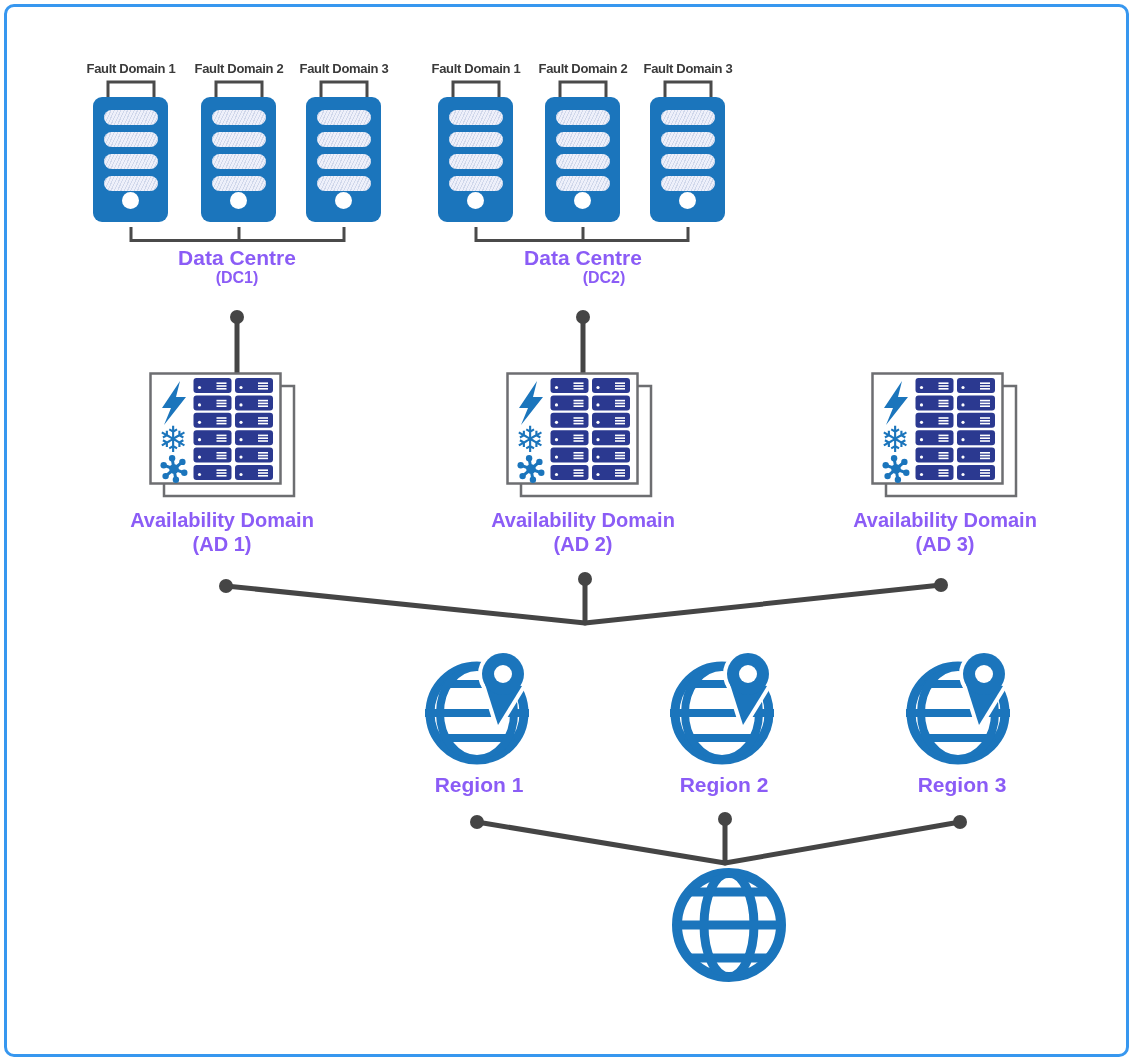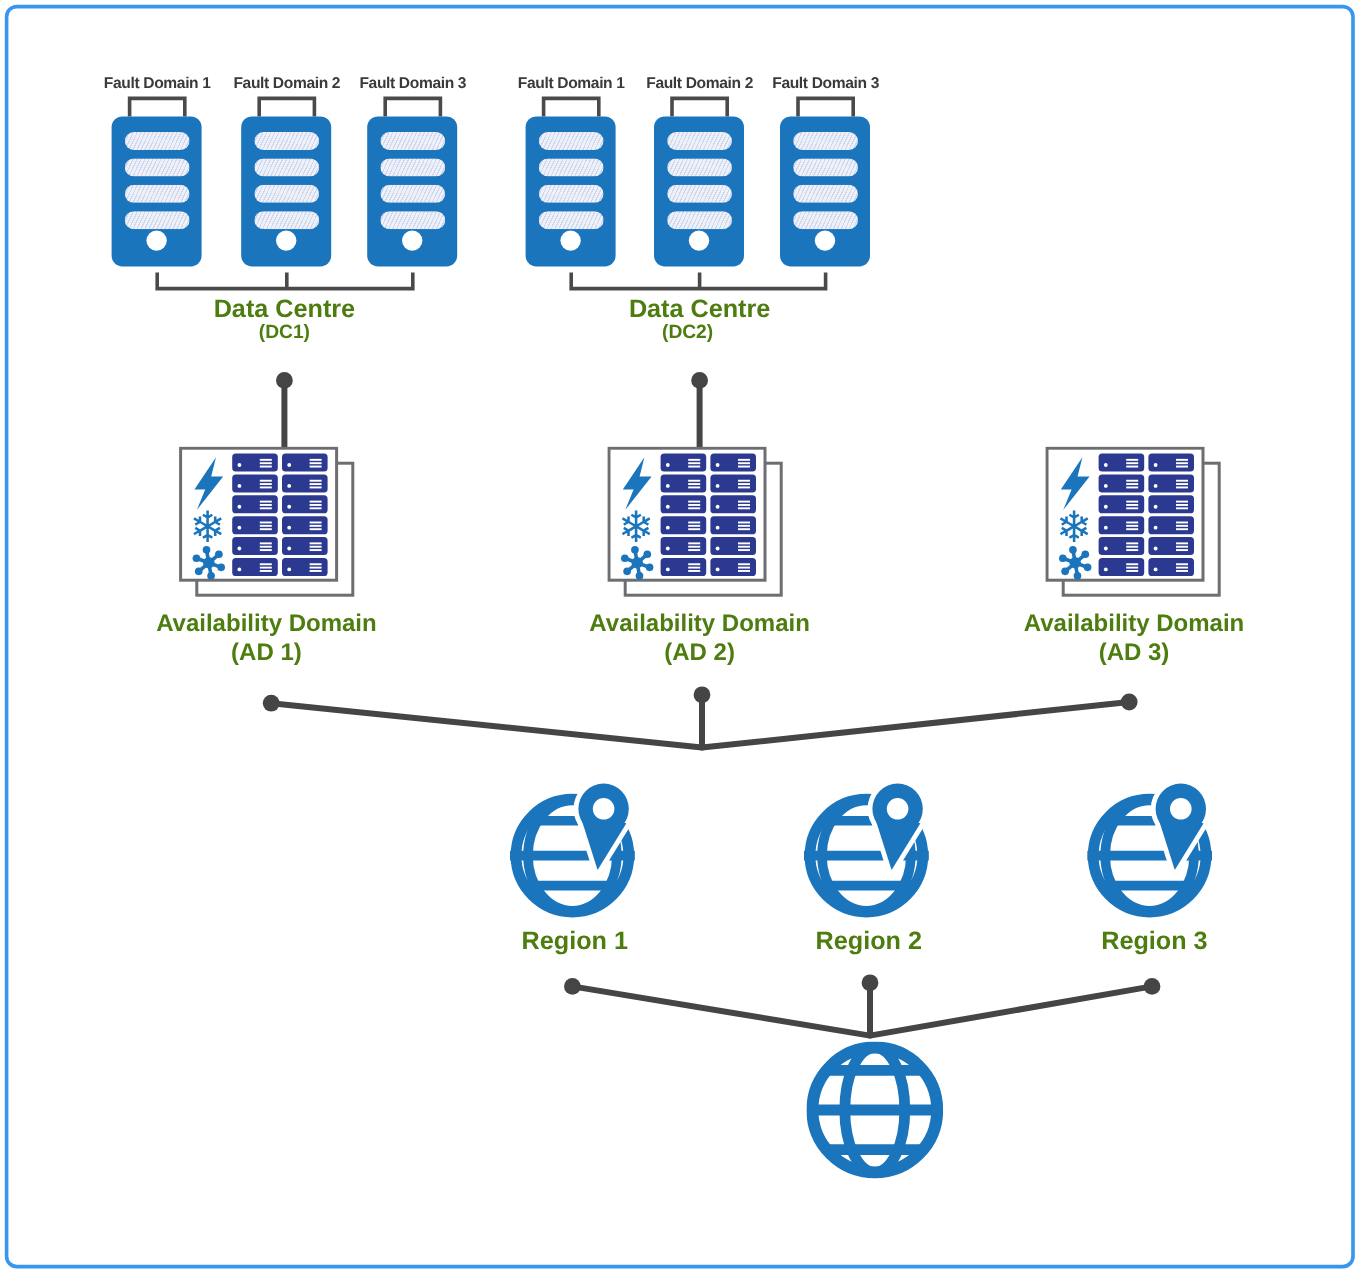--- a/index.html
+++ b/index.html
@@ -2,21 +2,21 @@
 <html><head>
 <meta charset="utf-8">
 <style>
   html,body{margin:0;padding:0;background:#fff}
   #stage{position:relative;width:1133px;height:1061px;background:#ffffff;
          font-family:"Liberation Sans",sans-serif;overflow:hidden}
   #frame{position:absolute;inset:4px;border:3px solid #3797ef;border-radius:10px;pointer-events:none}
   .overlay{position:absolute;left:0;top:0;pointer-events:none}
 
   .lbl{position:absolute;transform:translateX(-50%);white-space:nowrap;
-       font-weight:700;color:#4d7c0f;text-align:center}
+       font-weight:700;color:#8b5cf6;text-align:center}
   .fd{top:61px;font-size:13px;letter-spacing:-0.3px;color:#3a3a3a}
   .dc-name{top:246px;font-size:21px}
   .dc-code{top:269px;font-size:16px}
   .ad-name{top:509px;font-size:20px}
   .ad-code{top:533px;font-size:20px}
   .region{top:773px;font-size:21px}
   .geo{top:987px;font-size:21px}
 
   .server{position:absolute;top:97px;width:75px;height:125px;background:#1b75bc;border-radius:9px}
   .server .bar{position:absolute;left:11px;right:10px;height:15px;border-radius:7.5px;background:#eef0fa;
@@ -193,21 +193,21 @@
       <i class="bar b1"></i>
       <i class="bar b2"></i>
       <i class="bar b3"></i>
       <i class="bar b4"></i>
       <i class="led"></i>
     </div>
 
   <div class="lbl dc-name" style="left:237px">Data Centre</div>
   <div class="lbl dc-code" style="left:237px">(DC1)</div>
   <div class="lbl dc-name" style="left:583px">Data Centre</div>
-  <div class="lbl dc-code" style="left:573px">(DC2)</div>
+  <div class="lbl dc-code" style="left:604px">(DC2)</div>
 
   <svg class="icon" style="left:149px;top:372px" width="147" height="126" viewBox="0 0 147 126">
       <use href="#ad-icon"></use>
     </svg>
   <svg class="icon" style="left:506px;top:372px" width="147" height="126" viewBox="0 0 147 126">
       <use href="#ad-icon"></use>
     </svg>
   <svg class="icon" style="left:871px;top:372px" width="147" height="126" viewBox="0 0 147 126">
       <use href="#ad-icon"></use>
     </svg>

